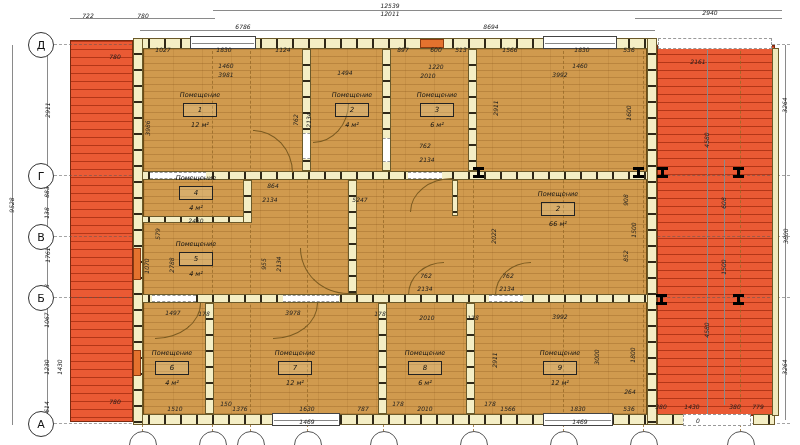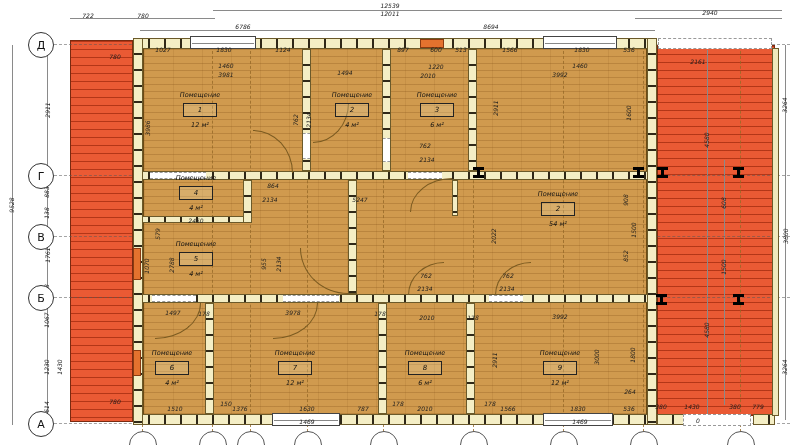--- a/index.html
+++ b/index.html
@@ -145,21 +145,21 @@
       <div class="abs rbox" style="left: 295px; top: 368px;">7</div>
       <div class="abs rarea" style="left: 295px; top: 383px;">12 м²</div>
       <div class="abs rlabel" style="left: 425px; top: 353px;">Помещение</div>
       <div class="abs rbox" style="left: 425px; top: 368px;">8</div>
       <div class="abs rarea" style="left: 425px; top: 383px;">6 м²</div>
       <div class="abs rlabel" style="left: 560px; top: 353px;">Помещение</div>
       <div class="abs rbox" style="left: 560px; top: 368px;">9</div>
       <div class="abs rarea" style="left: 560px; top: 383px;">12 м²</div>
       <div class="abs rlabel" style="left: 558px; top: 194px;">Помещение</div>
       <div class="abs rbox" style="left: 558px; top: 209px;">2</div>
-      <div class="abs rarea" style="left: 558px; top: 224px;">54 м²</div>
+      <div class="abs rarea" style="left: 558px; top: 224px;">66 м²</div>
       <div class="abs dim" style="left: 88px; top: 16px;">722</div>
       <div class="abs dim" style="left: 143px; top: 16px;">780</div>
       <div class="abs dim" style="left: 390px; top: 6px;">12539</div>
       <div class="abs dim" style="left: 390px; top: 14px;">12011</div>
       <div class="abs dim" style="left: 710px; top: 13px;">2940</div>
       <div class="abs dim" style="left: 243px; top: 27px;">6786</div>
       <div class="abs dim" style="left: 491px; top: 27px;">8694</div>
       <div class="abs dim" style="left: 115px; top: 57px;">780</div>
       <div class="abs dim" style="left: 163px; top: 50px;">1027</div>
       <div class="abs dim" style="left: 224px; top: 50px;">1830</div>

